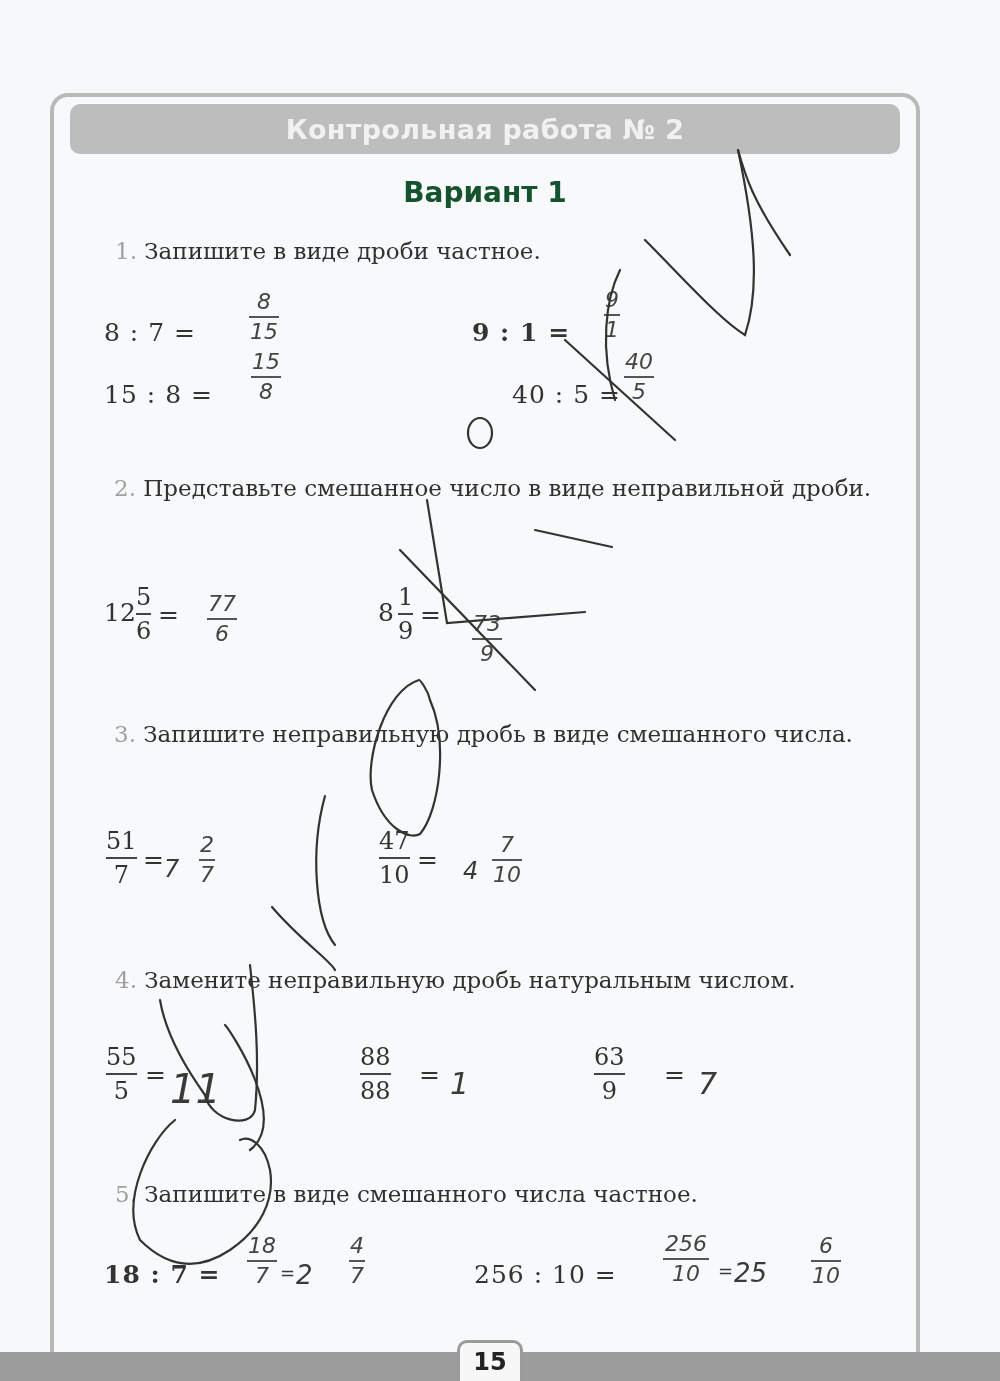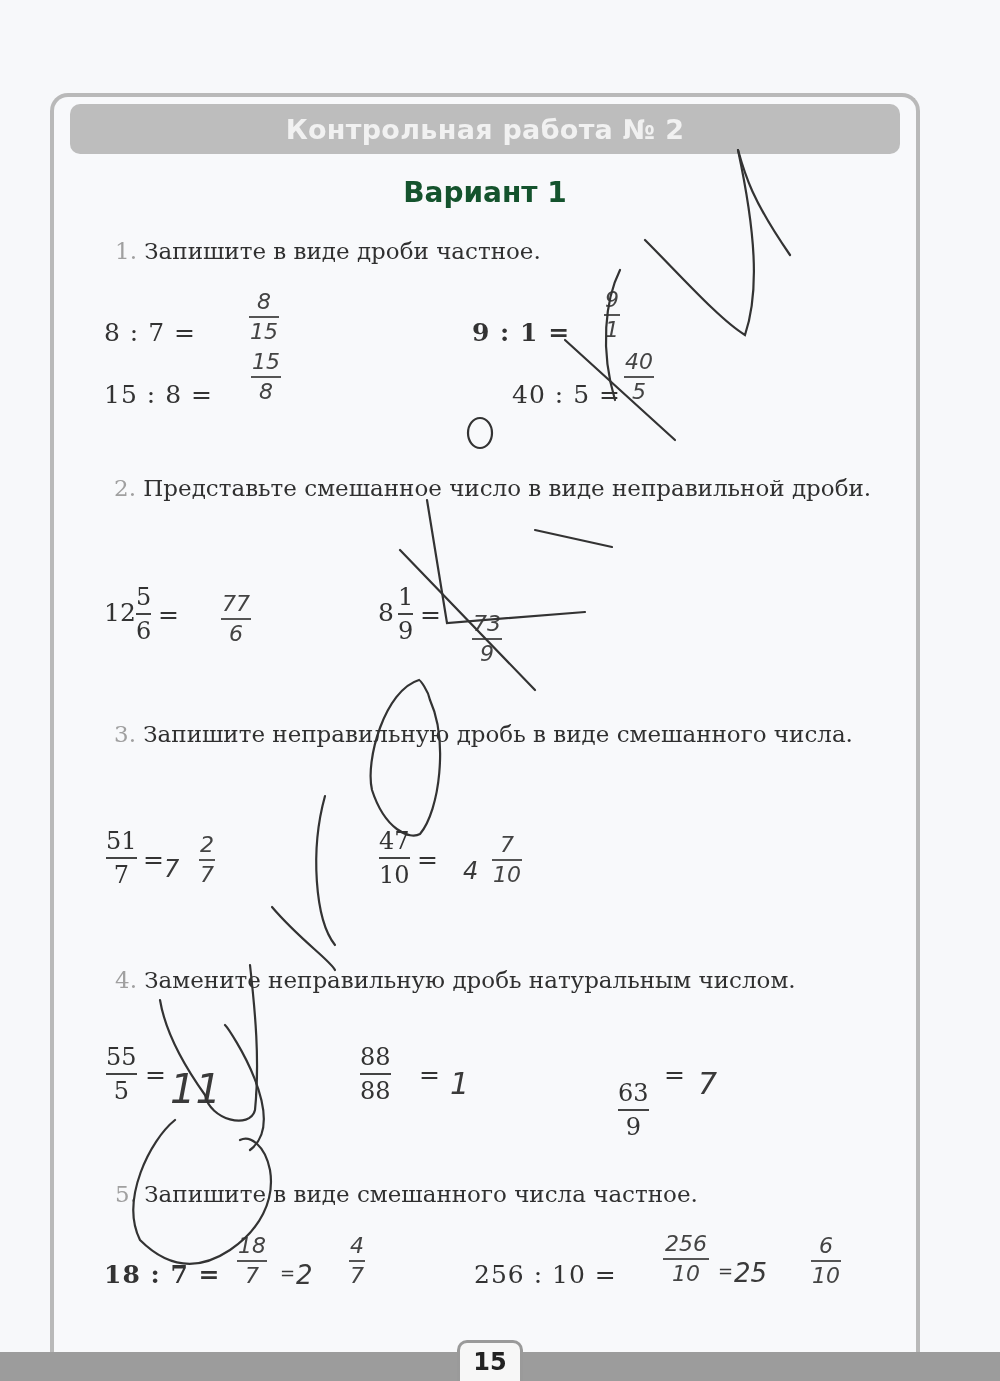--- a/index.html
+++ b/index.html
@@ -66,21 +66,21 @@
   <span class="num">2.</span>
   <span>Представьте смешанное число в виде неправильной дроби.</span>
 </div>
 <div class="mixed-whole" style="left:104px;top:598px;">12</div>
 <div class="frac" style="left:136px;top:584px;">
   <span>5</span>
     <span class="bar"></span>
     <span>6</span>
 </div>
 <div class="eq" style="left:158px;top:600px;">=</div>
-<div class="hwfrac" style="left:222px;top:592px;">
+<div class="hwfrac" style="left:208px;top:592px;">
   <span>77</span>
     <span class="bar"></span>
     <span>6</span>
 </div>
 <div class="mixed-whole" style="left:378px;top:598px;">8</div>
 <div class="frac" style="left:398px;top:584px;">
   <span>1</span>
     <span class="bar"></span>
     <span>9</span>
 </div>
@@ -131,34 +131,34 @@
 </div>
 <div class="eq" style="left:145px;top:1060px;">=</div>
 <div class="hw" style="left:170px;top:1066px;font-size:40px;text-align:right;">11</div>
 <div class="frac" style="left:360px;top:1044px;">
   <span>88</span>
     <span class="bar"></span>
     <span>88</span>
 </div>
 <div class="eq" style="left:419px;top:1060px;">=</div>
 <div class="hw" style="left:450px;top:1066px;font-size:30px;">1</div>
-<div class="frac" style="left:618px;top:1044px;margin-top:36px;">
+<div class="frac" style="left:594px;top:1044px;">
   <span>63</span>
     <span class="bar"></span>
     <span>9</span>
 </div>
 <div class="eq" style="left:664px;top:1060px;">=</div>
 <div class="hw" style="left:698px;top:1066px;font-size:30px;">7</div>
 
 <div class="task" style="left:115px;top:1176px;">
   <span class="num">5.</span>
   <span>Запишите в виде смешанного числа частное.</span>
 </div>
 <div class="eq" style="left:104px;top:1260px;font-weight:bold;">18 : 7 =</div>
-<div class="hwfrac" style="left:238px;top:1234px;">
+<div class="hwfrac" style="left:248px;top:1234px;">
   <span>18</span>
     <span class="bar"></span>
     <span>7</span>
 </div>
 <div class="hw" style="left:280px;top:1262px;font-size:18px;">=</div>
 <div class="hw" style="left:296px;top:1260px;font-size:26px;">2</div>
 <div class="hwfrac" style="left:350px;top:1234px;">
   <span>4</span>
     <span class="bar"></span>
     <span>7</span>

